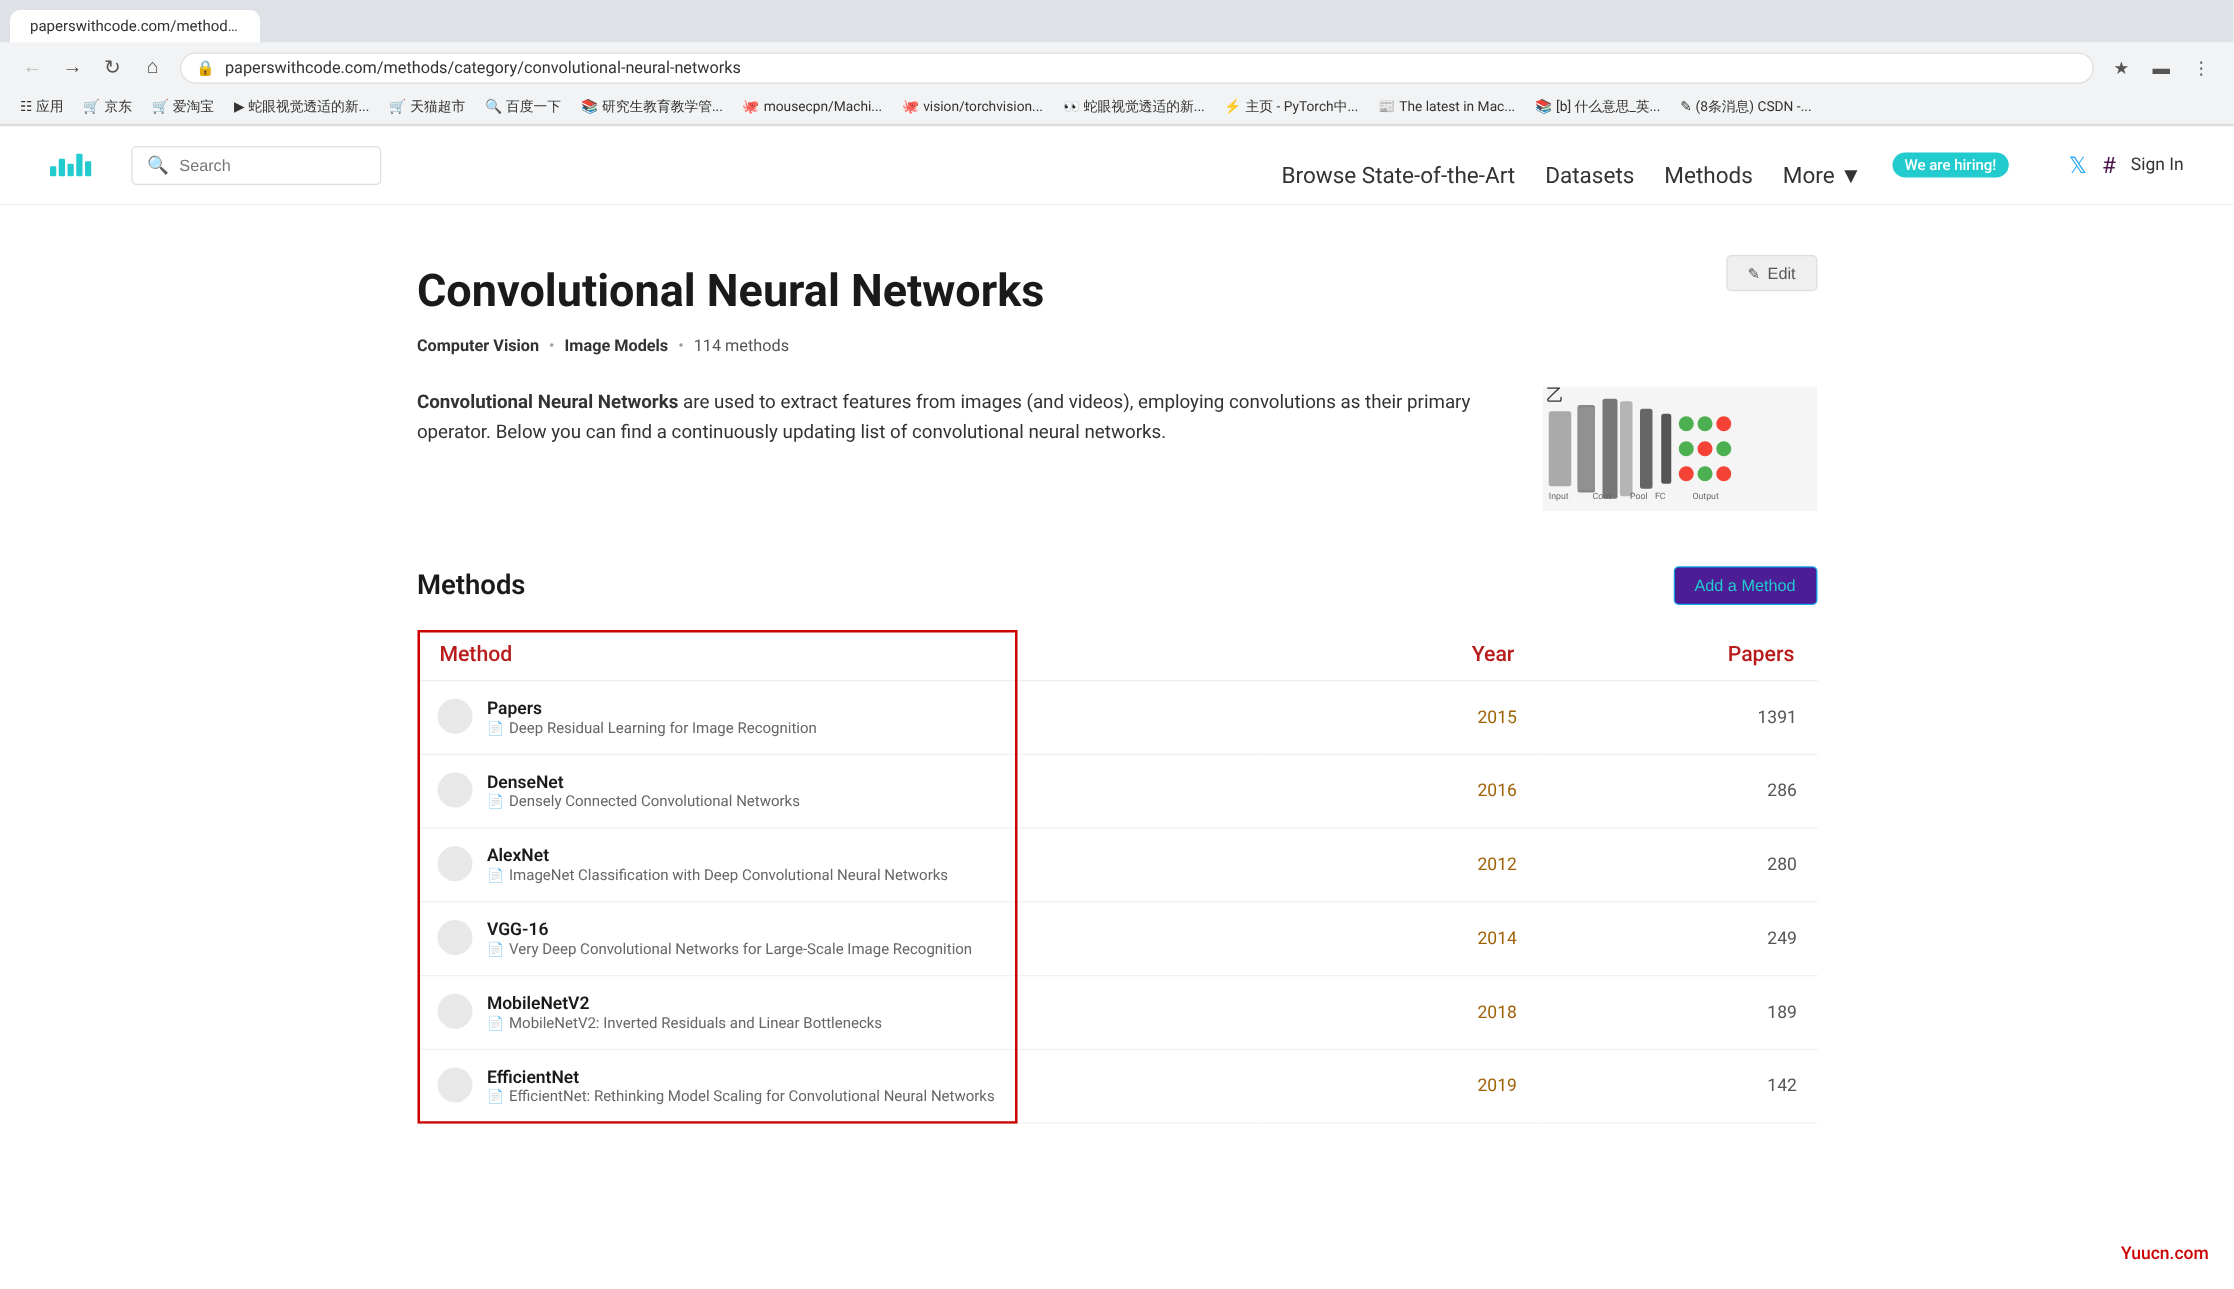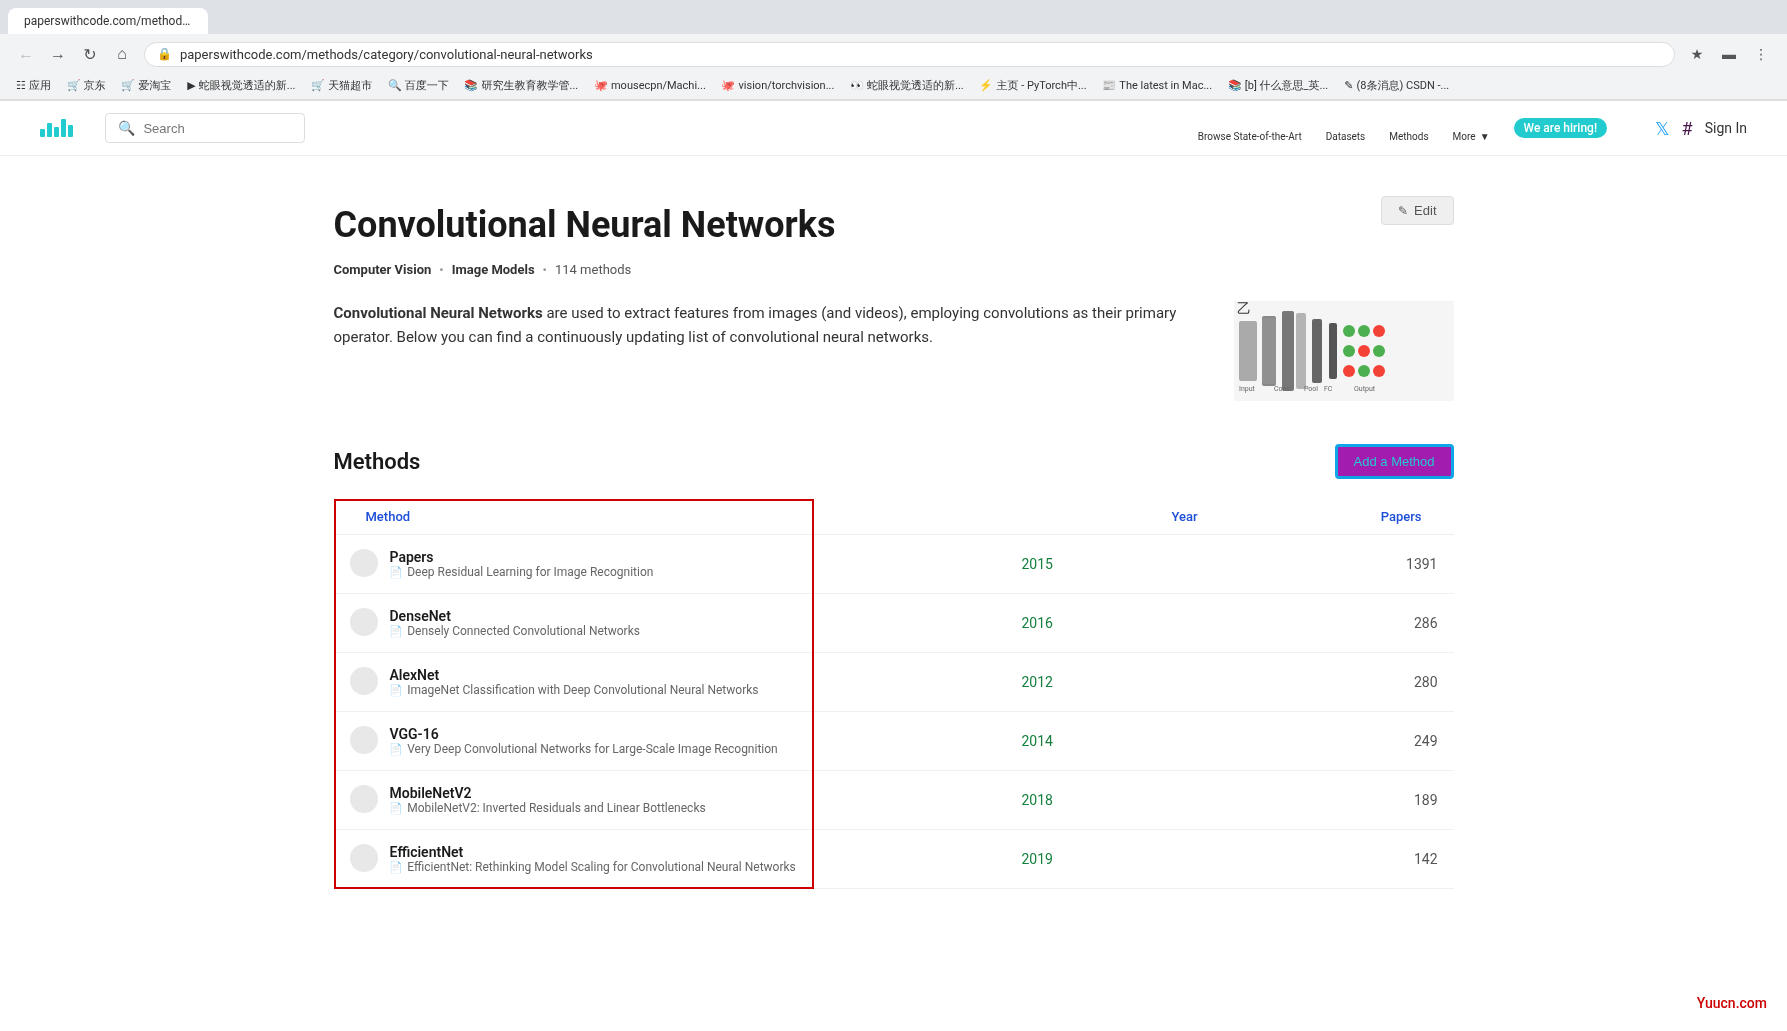--- a/index.html
+++ b/index.html
@@ -24,21 +24,21 @@
     .bookmark-item { font-size: 11px; color: #333; white-space: nowrap; display: flex; align-items: center; gap: 3px; cursor: pointer; padding: 2px 4px; border-radius: 3px; }
 
     
     .site-nav { display: flex; align-items: center; padding: 12px 40px; border-bottom: 1px solid #eee; gap: 32px; }
     .site-logo { display: flex; align-items: center; gap: 6px; }
     .logo-bars { display: flex; gap: 2px; align-items: flex-end; }
     .logo-bar { width: 5px; background: #21cbce; border-radius: 1px; }
     .search-box { display: flex; align-items: center; border: 1px solid #ddd; border-radius: 4px; padding: 6px 12px; gap: 8px; width: 200px; }
     .search-box input { border: none; outline: none; font-size: 13px; color: #999; width: 100%; }
     .nav-links { display: flex; align-items: center; gap: 24px; margin-left: auto; }
-    .nav-link { font-size: 10px; color: #333; text-decoration: none; cursor: pointer; margin-top: 17px; }
+    .nav-link { font-size: 18px; color: #333; text-decoration: none; cursor: pointer; margin-top: 17px; }
     .nav-link.more { display: flex; align-items: center; gap: 4px; }
     .hiring-badge { background: #21cbce; color: #fff; padding: 3px 10px; border-radius: 12px; font-size: 12px; font-weight: 500; }
     .nav-social { display: flex; align-items: center; gap: 12px; margin-left: 16px; }
     .social-icon { font-size: 18px; color: #1da1f2; cursor: pointer; }
     .slack-icon { color: #4a154b; font-size: 18px; }
     .sign-in-btn { font-size: 14px; color: #333; cursor: pointer; }
 
     
     .main-content { max-width: 1200px; margin: 0 auto; padding: 40px 40px 0; }
 
@@ -54,32 +54,32 @@
     .description-text strong { font-weight: 700; }
     .description-image { width: 220px; flex-shrink: 0; }
 
     .edit-btn { float: right; border: 1px solid #ddd; padding: 6px 16px; border-radius: 4px; font-size: 13px; color: #555; cursor: pointer; display: flex; align-items: center; gap: 6px; }
     .edit-icon { font-size: 12px; }
 
     
     .methods-section { margin-top: 20px; }
     .methods-header { display: flex; align-items: center; justify-content: space-between; margin-bottom: 20px; }
     .methods-title { font-size: 22px; font-weight: 600; color: #1a1a1a; }
-    .add-method-btn { border: 3px solid #0ea5e9; color: #21cbce; background: #a21caf; padding: 7px 16px; border-radius: 4px; font-size: 13px; cursor: pointer; }
+    .add-method-btn { border: 1px solid #0ea5e9; color: #21cbce; background: #4c1d95; padding: 7px 16px; border-radius: 4px; font-size: 13px; cursor: pointer; }
 
     
     .methods-table { width: 100%; border-collapse: collapse; }
-    .methods-table thead th { padding: 10px 32px; text-align: left; font-size: 13px; color: #1d4ed8; font-weight: 500; border-bottom: 1px solid #eee; }
+    .methods-table thead th { padding: 10px 18px; text-align: left; font-size: 17px; color: #b91c1c; font-weight: 500; border-bottom: 1px solid #eee; }
     .methods-table thead th.right { text-align: right; }
     .methods-table tbody tr { border-bottom: 1px solid #f0f0f0; }
     .method-cell { padding: 14px 16px; display: flex; flex-direction: column; gap: 4px; }
     .method-name { font-size: 14px; font-weight: 600; color: #1a1a1a; }
     .method-paper { font-size: 12px; color: #666; display: flex; align-items: center; gap: 4px; }
     .paper-icon { color: #999; font-size: 11px; }
-    .year-cell { padding: 1px 16px; color: #15803d; font-size: 14px; vertical-align: middle; }
+    .year-cell { padding: 1px 16px; color: #a16207; font-size: 14px; vertical-align: middle; text-align: right; }
     .papers-cell { padding: 14px 16px; color: #555; font-size: 14px; vertical-align: middle; text-align: right; }
     .method-icon { width: 28px; height: 28px; border-radius: 50%; background: #e8e8e8; flex-shrink: 0; }
     .method-row-inner { display: flex; align-items: flex-start; gap: 12px; }
 
     
     .table-container { position: relative; }
 
     
     .watermark { position: fixed; bottom: 20px; right: 20px; color: #cc0000; font-size: 14px; font-weight: 500; z-index: 9999; }
   </style>

